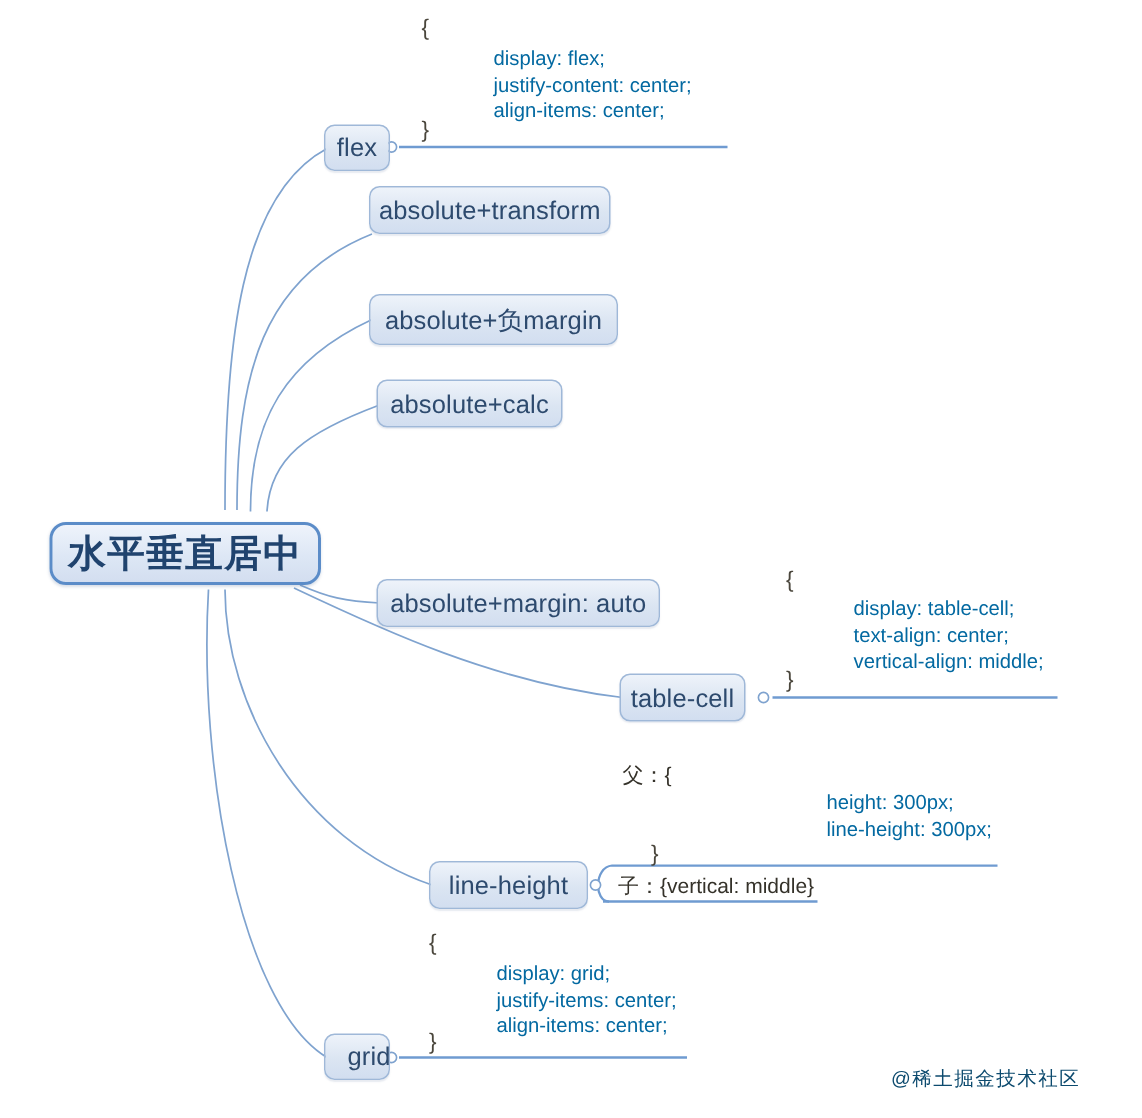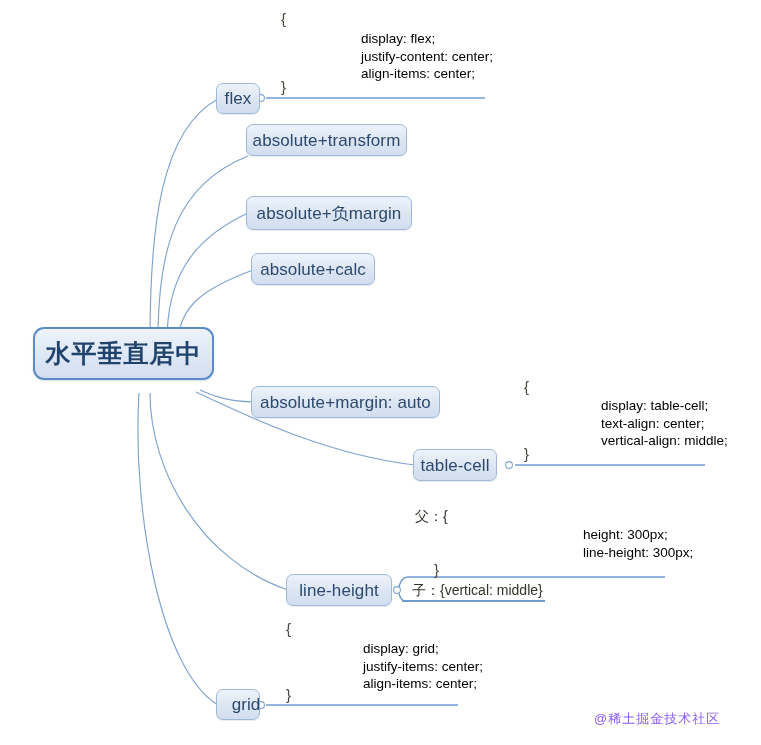--- a/index.html
+++ b/index.html
@@ -67,37 +67,36 @@
   }
   .brace {
     position: absolute;
     font-size: 15px;
     color: #4a463c;
   }
   .code-lines {
     position: absolute;
     font-size: 13.5px;
     line-height: 17.5px;
-    color: #000000;
+    color: #0369a1;
     white-space: pre;
-    margin-left: 32px;
   }
 
   .inline-note {
     position: absolute;
     font-size: 14px;
     color: #35322a;
     white-space: nowrap;
   }
 
   
   #watermark {
     position: absolute;
     font-size: 13px;
-    color: #8b5cf6;
+    color: #0c4a6e;
     letter-spacing: 1px;
     white-space: nowrap;
     user-select: none;
   }
 </style>
 </head>
 <body>
 
 <div id="canvas">
 
@@ -128,21 +127,21 @@
     <path d="M406,601 C396,601 396,578 408,577 L665,577" fill="none" stroke="#6f9bd1" stroke-width="1.5"></path>
     <line x1="402" y1="601" x2="545" y2="601" stroke="#6f9bd1" stroke-width="1.8"></line>
     <circle cx="397" cy="590" r="3.4" fill="#ffffff" stroke="#7fa3cf" stroke-width="1.1"></circle>
 
     <g stroke="#6f9bd1" stroke-width="1.6" fill="none">
       <line x1="266" y1="705" x2="458" y2="705"></line>
     </g>
     <circle cx="261" cy="705" r="3.4" fill="#ffffff" stroke="#7fa3cf" stroke-width="1.1"></circle>
   </svg>
 
-  <div class="node root" style="left:33px; top:327px; width:181px; height:53px;align-items:center;">
+  <div class="node root" style="left:33px; top:348px; width:181px; height:42px;align-items:center;">
     <span class="node-label">水平垂直居中</span>
   </div>
 
   <div class="node" style="left:216px; top:83px; width:44px; height:31px;justify-content:center;">
     <span class="node-label">flex</span>
   </div>
 
   <div class="node" style="left:246px; top:124px; width:161px; height:32px;">
     <span class="node-label">absolute+transform</span>
   </div>

